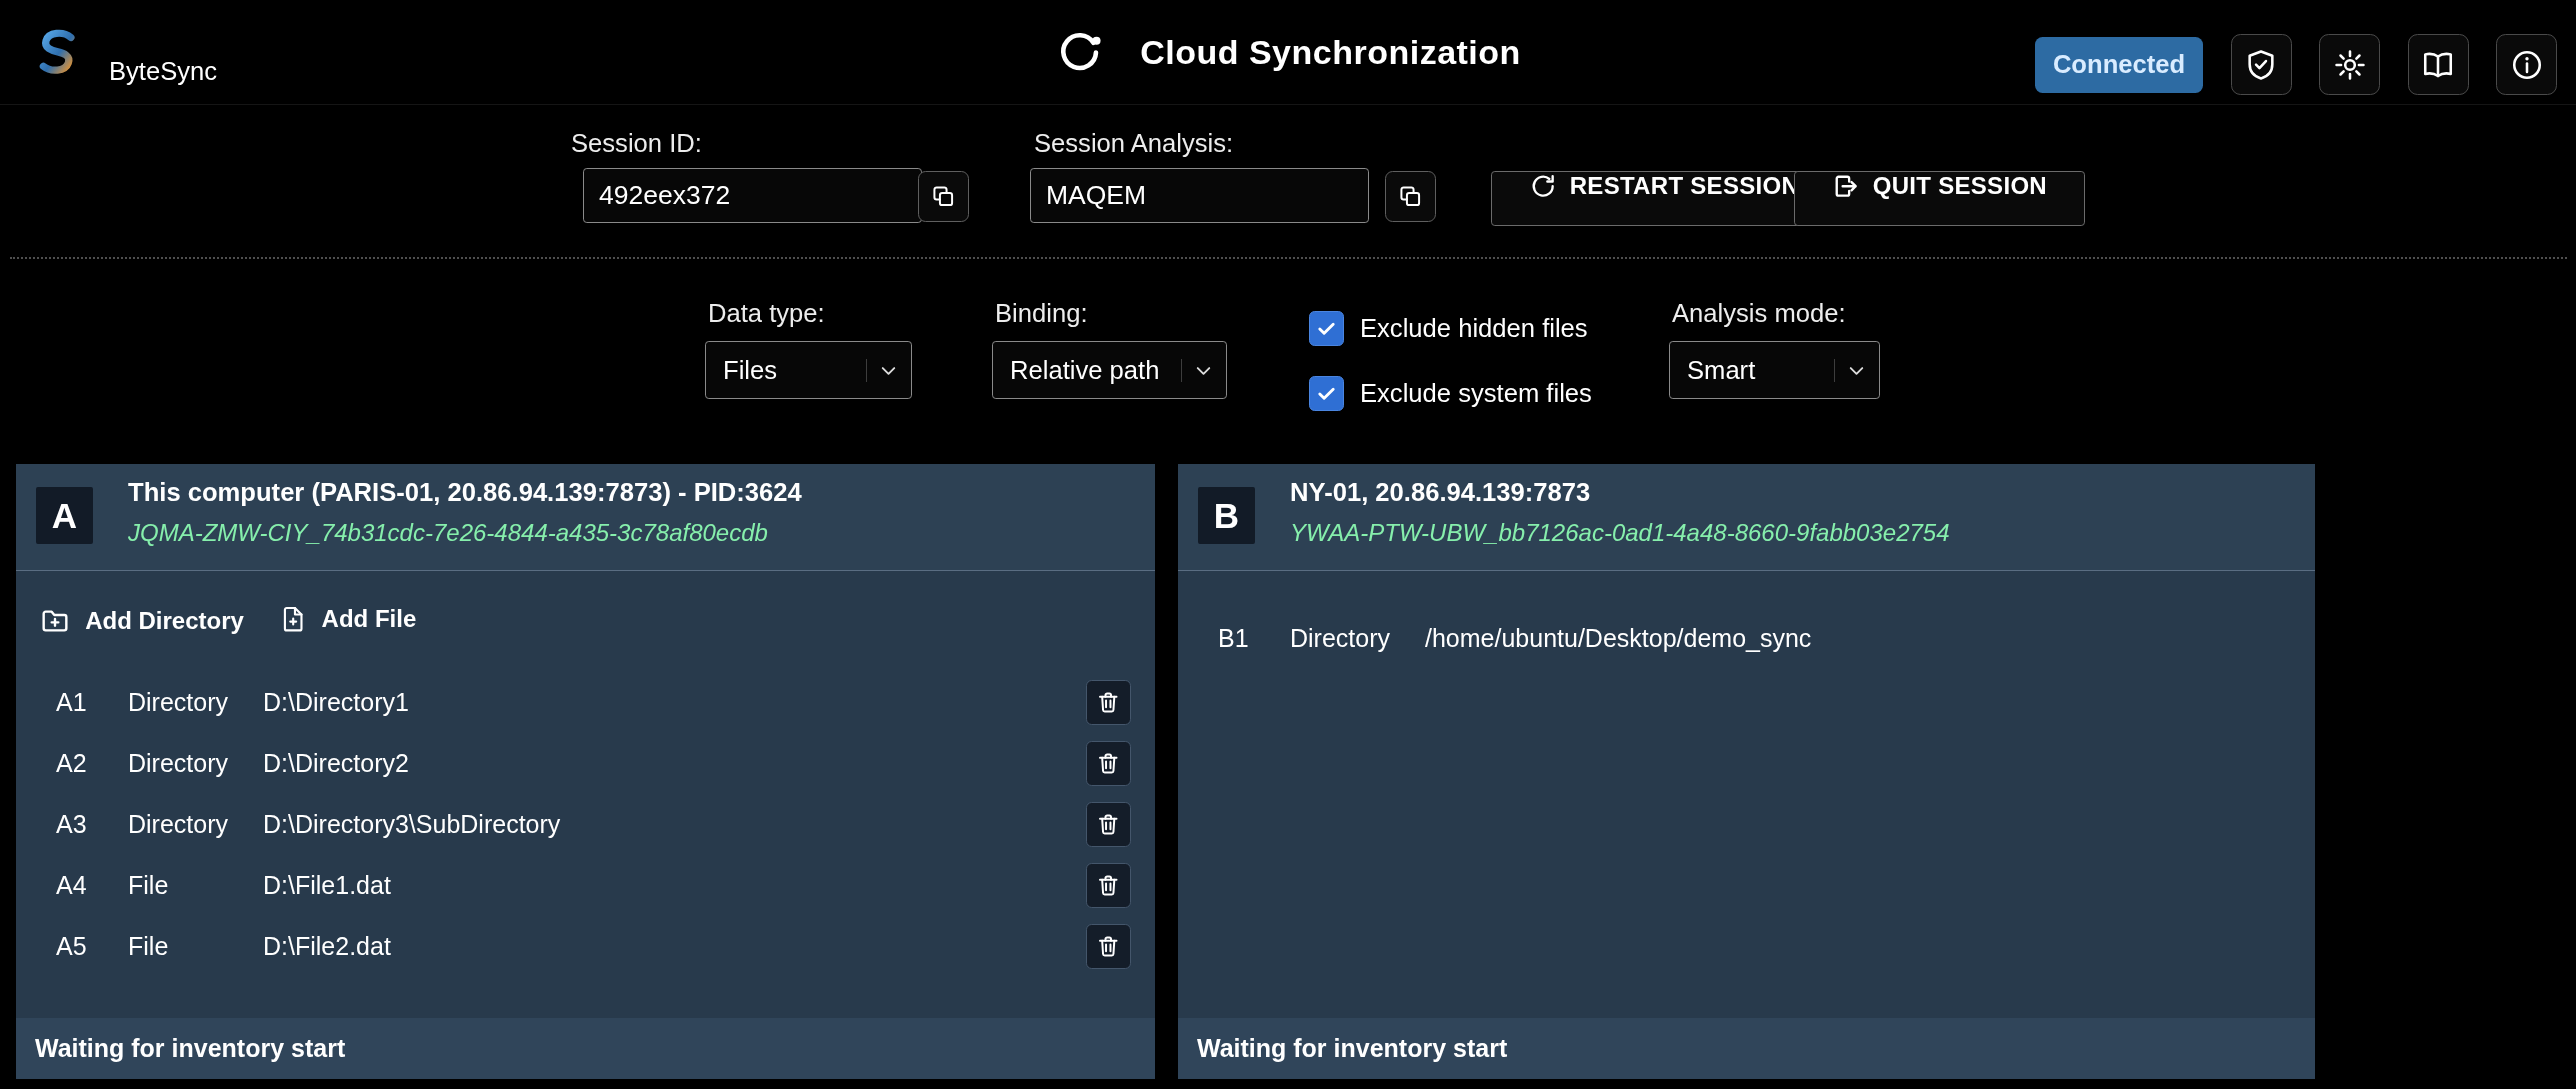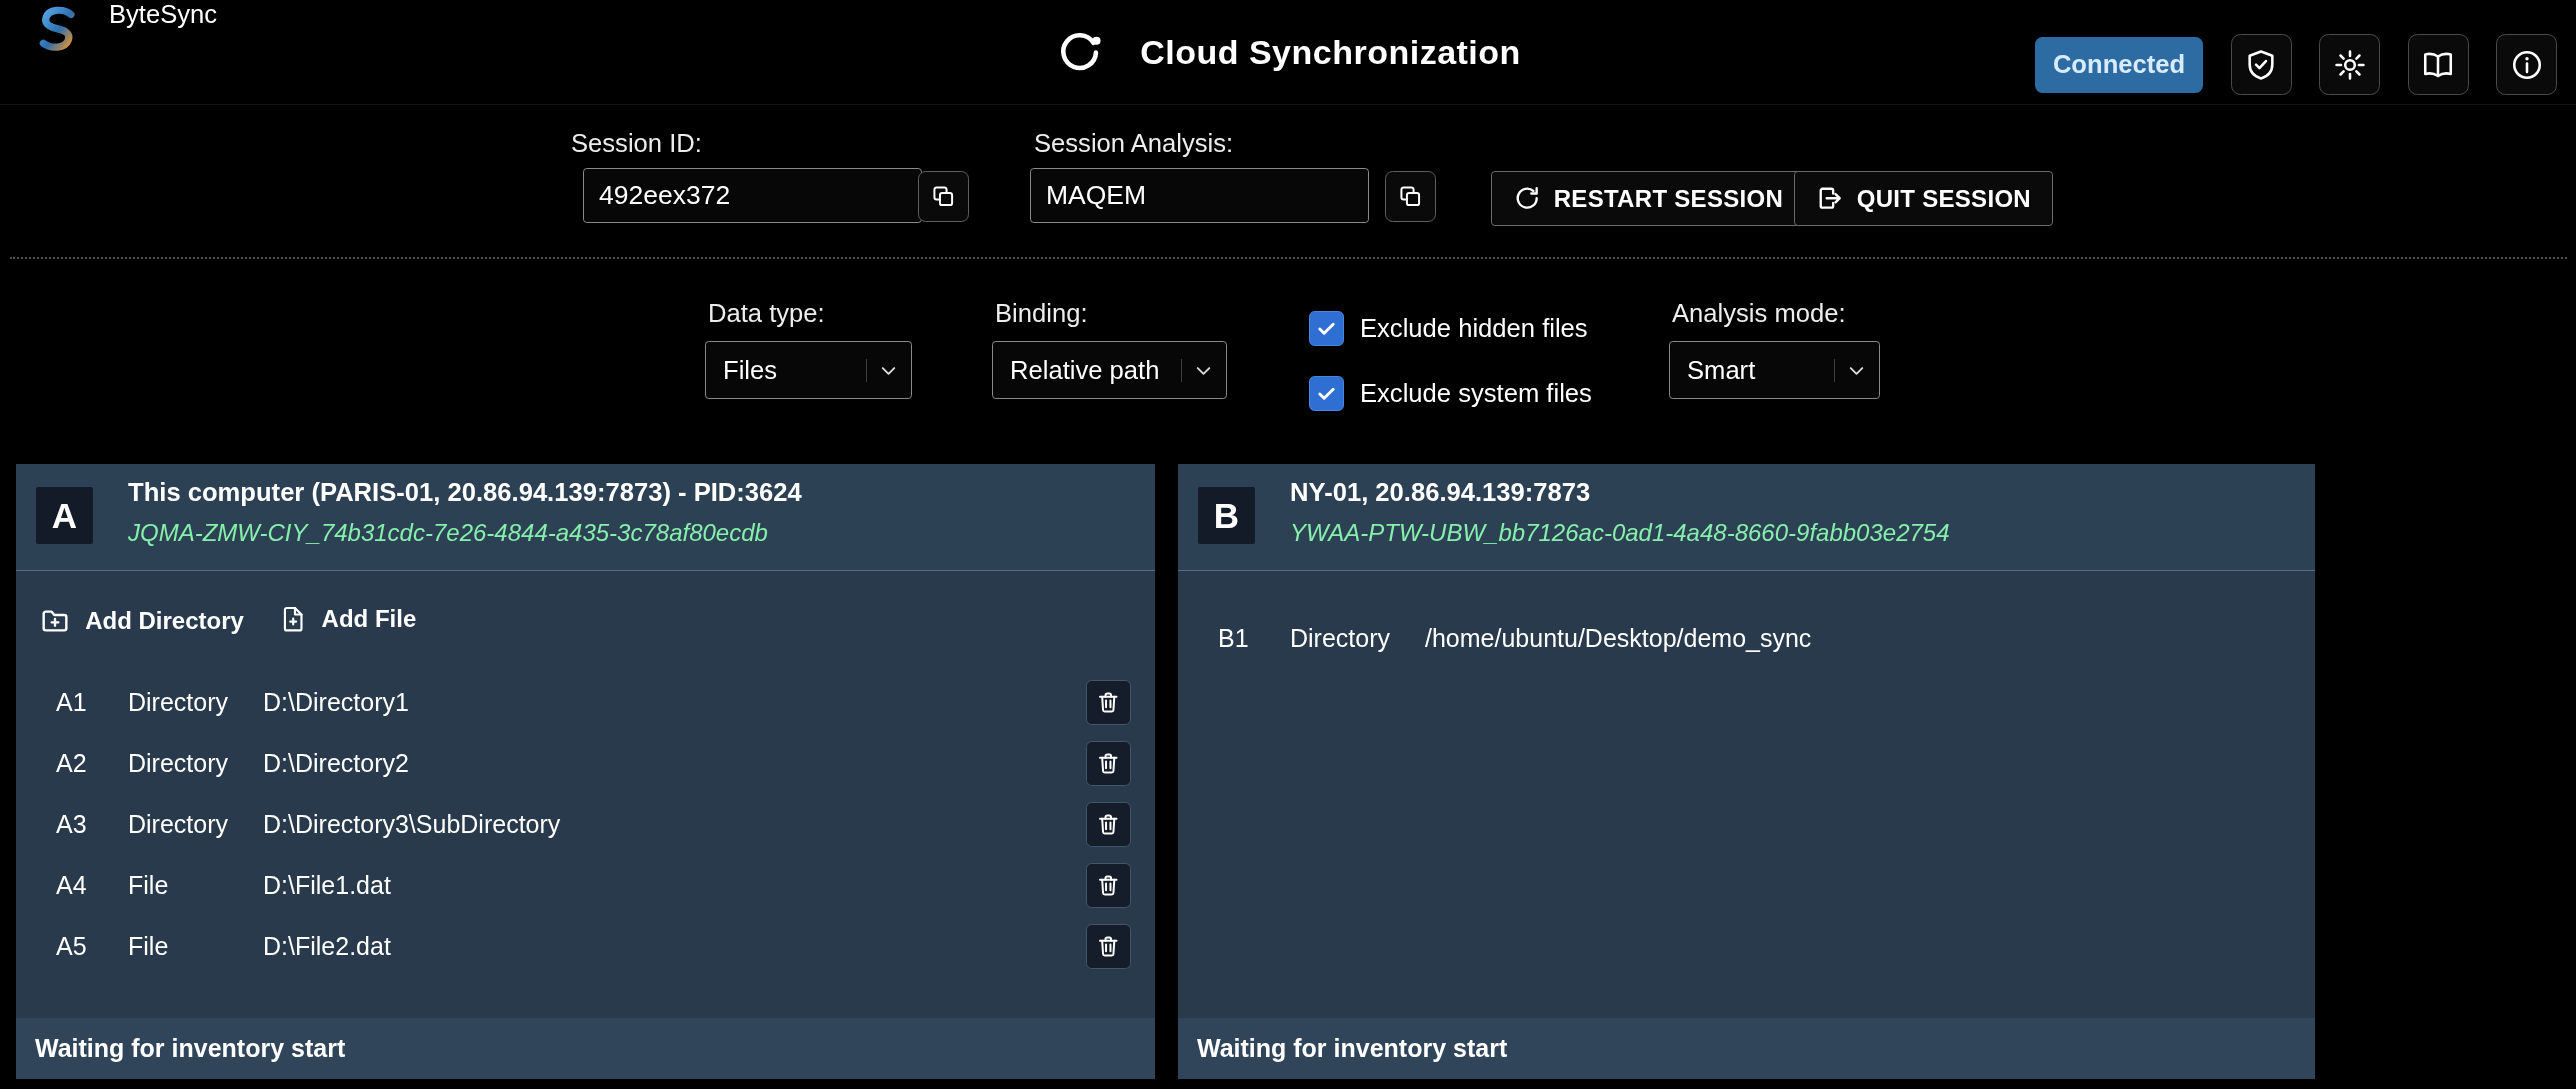--- a/index.html
+++ b/index.html
@@ -6,21 +6,21 @@
   * { margin:0; padding:0; box-sizing:border-box; }
   html,body { background:#000; }
   .page {
     position:relative; width:2576px; height:1090px; background:#000;
     font-family:"Liberation Sans","DejaVu Sans",sans-serif; color:#fff; overflow:hidden;
   }
   svg { display:block; }
 
   
   .topbar { position:absolute; top:0; left:0; right:0; height:105px; background:#000; border-bottom:0.9px solid #151515; }
-  .brand { position:absolute; left:25px; top:0; height:86px; display:flex; align-items:flex-start; gap:21px; }
+  .brand { position:absolute; left:25px; top:0; height:86px; display:flex; align-items:flex-end; gap:21px; }
   .brand-name { font-size:25.6px; color:#ffffff; }
   .center-title { position:absolute; left:50%; top:0; transform:translateX(-50%); height:105px; display:flex; align-items:center; gap:36px; }
   .center-title .title-text { font-size:34px; font-weight:700; letter-spacing:0.5px; }
   .topbar-right { position:absolute; right:19px; top:12px; height:105px; display:flex; align-items:center; gap:27.5px; }
   .status-btn {
     width:168px; height:56px; background:#2d6ba3; color:#d9ecff; font-size:25.6px; font-weight:600;
     border:none; border-radius:7.6px; display:flex; align-items:center; justify-content:center; cursor:pointer;
     font-family:inherit;
   }
   .icon-btn {
@@ -33,21 +33,21 @@
   .text-input {
     position:absolute; height:55px; width:339px; background:#070707; border:1.9px solid #8a8a8a; border-radius:3.8px;
     color:#fff; font-size:26.5px; padding:0 15px; font-family:inherit; outline:none;
   }
   .copy-btn {
     position:absolute; width:51px; height:51px; background:#0a0a0a; border:1.9px solid #5f5f5f; border-radius:7.6px;
     display:flex; align-items:center; justify-content:center; cursor:pointer;
   }
   .session-btn {
     position:absolute; height:55px; background:#0a0a0a; border:1.9px solid #6b6b6b; border-radius:3.8px;
-    color:#fff; font-weight:700; font-size:24px; display:flex; align-items:center; gap:12.3px; padding:0 21px;
+    color:#fff; font-weight:700; font-size:24px; display:flex; gap:12.3px; padding:0 37px;
     font-family:inherit; cursor:pointer; letter-spacing:0.3px;
   }
   #lbl-session-id   { left:571px;  top:129px; }
   #input-session-id { left:567px;  top:168px;margin-left:16px; }
   #copy-id          { left:918px;  top:171px; }
   #lbl-session-pw   { left:1034px; top:129px; }
   #input-session-pw { left:1030px; top:168px; }
   #copy-pw          { left:1385px; top:171px; }
   #btn-restart      { left:1491px; top:171px; }
   #btn-quit         { left:1794px; top:171px; }

